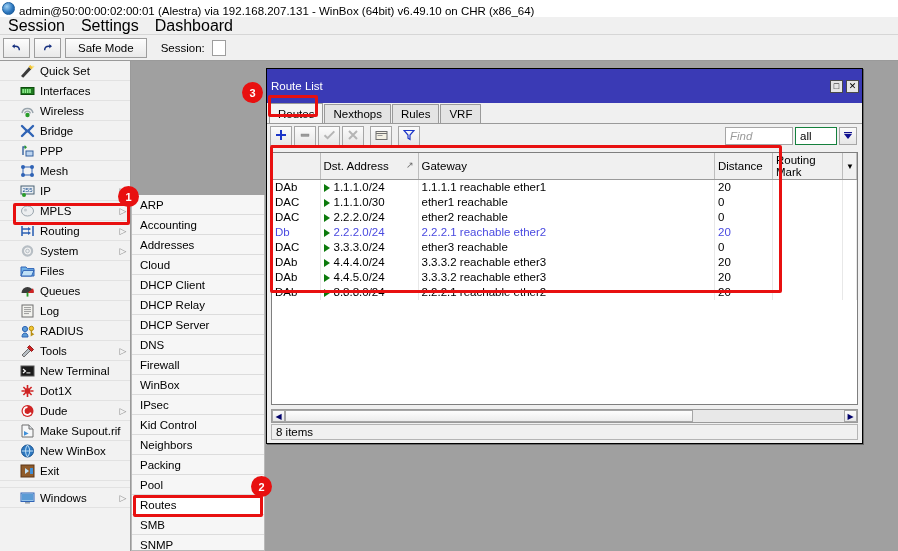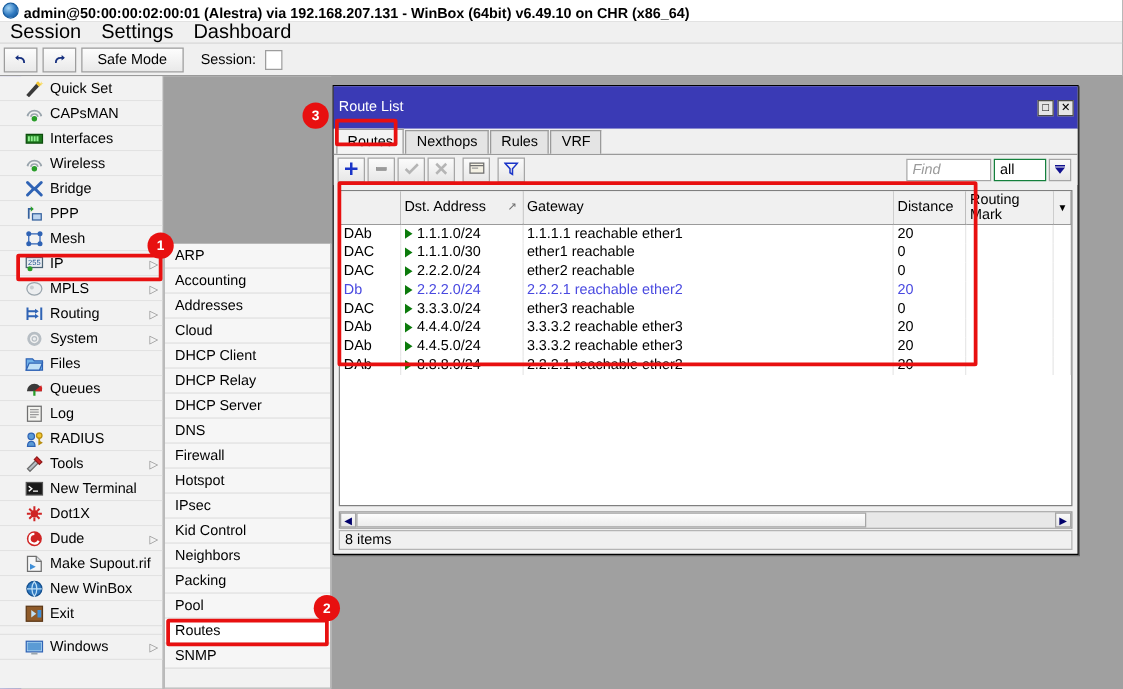--- a/index.html
+++ b/index.html
@@ -20,21 +20,21 @@
     display: flex; align-items: center;
     font-size: 11.5px; color: #000;
     white-space: nowrap; overflow: hidden;
   }
   #titlebar .winbox-logo {
     width: 13px; height: 13px; margin: 0 4px 0 2px; flex: 0 0 auto;
     border-radius: 50%;
     background: radial-gradient(circle at 35% 32%, #9fd2f5 0%, #2f79c0 55%, #14508f 100%);
     border: 1px solid #1b5fa0;
   }
-  #titlebar .title-text { margin-top: 4px; font-weight: bold; }
+  #titlebar .title-text { margin-top: 4px; }
 
   
   #menubar {
     position: absolute; top: 17px; left: 0; width: 898px; height: 18px;
     background: #f0f0f0;
     display: flex; align-items: center;
     font-size: 16px; color: #000;
     border-bottom: 1px solid #d6d6d6;
   }
   #menubar .menu-item { padding: 1px 8px; cursor: default; }
@@ -286,30 +286,20 @@
               <path d="M1 12 9 3l2.2 2.2L3.2 13.8z" fill="#3a3a3a"></path>
               <path d="M8.6 2.6 11.4 5.4l1.6-1.8L10.4 1z" fill="#f2c531"></path>
               <path d="M13 1l.5 1.3L14.8 2.8 13.5 3.3 13 4.6 12.5 3.3 11.2 2.8 12.5 2.3z" fill="#f7e07a"></path>
             </svg>
           </span>
           <span class="s-label">Quick Set</span>
         </div>
         <div class="side-item">
           <span class="s-icon">
             <svg width="15" height="14" viewBox="0 0 15 14">
-              <path d="M2 9a5.6 5.6 0 0 1 11 0" fill="none" stroke="#9aa5ad" stroke-width="1.5"></path>
-              <path d="M4.6 9.4a3 3 0 0 1 5.8 0" fill="none" stroke="#9aa5ad" stroke-width="1.3"></path>
-              <circle cx="7.5" cy="11" r="2.2" fill="#2a9d2a"></circle>
-            </svg>
-          </span>
-          <span class="s-label">CAPsMAN</span>
-        </div>
-        <div class="side-item">
-          <span class="s-icon">
-            <svg width="15" height="14" viewBox="0 0 15 14">
               <rect x="1" y="3.5" width="13" height="7" fill="#1f7a1f" stroke="#0c4d0c"></rect>
               <rect x="2.3" y="5" width="1.6" height="4" fill="#8ff08f"></rect>
               <rect x="4.6" y="5" width="1.6" height="4" fill="#8ff08f"></rect>
               <rect x="6.9" y="5" width="1.6" height="4" fill="#8ff08f"></rect>
               <rect x="9.2" y="5" width="1.6" height="4" fill="#8ff08f"></rect>
             </svg>
           </span>
           <span class="s-label">Interfaces</span>
         </div>
         <div class="side-item">
@@ -540,39 +530,42 @@
         <div class="sub-item">
           <span>DHCP Server</span>
         </div>
         <div class="sub-item">
           <span>DNS</span>
         </div>
         <div class="sub-item">
           <span>Firewall</span>
         </div>
         <div class="sub-item">
-          <span>Hotspot</span>
+          <span>WinBox</span>
         </div>
         <div class="sub-item">
           <span>IPsec</span>
         </div>
         <div class="sub-item">
           <span>Kid Control</span>
         </div>
         <div class="sub-item">
           <span>Neighbors</span>
         </div>
         <div class="sub-item">
           <span>Packing</span>
         </div>
         <div class="sub-item">
           <span>Pool</span>
         </div>
         <div class="sub-item highlighted">
           <span>Routes</span>
+        </div>
+        <div class="sub-item">
+          <span>SMB</span>
         </div>
         <div class="sub-item">
           <span>SNMP</span>
         </div>
       </div>
   </div>
 
   <div id="routewin">
     <div id="rw-title">
       <div class="rw-title-text">Route List</div>

